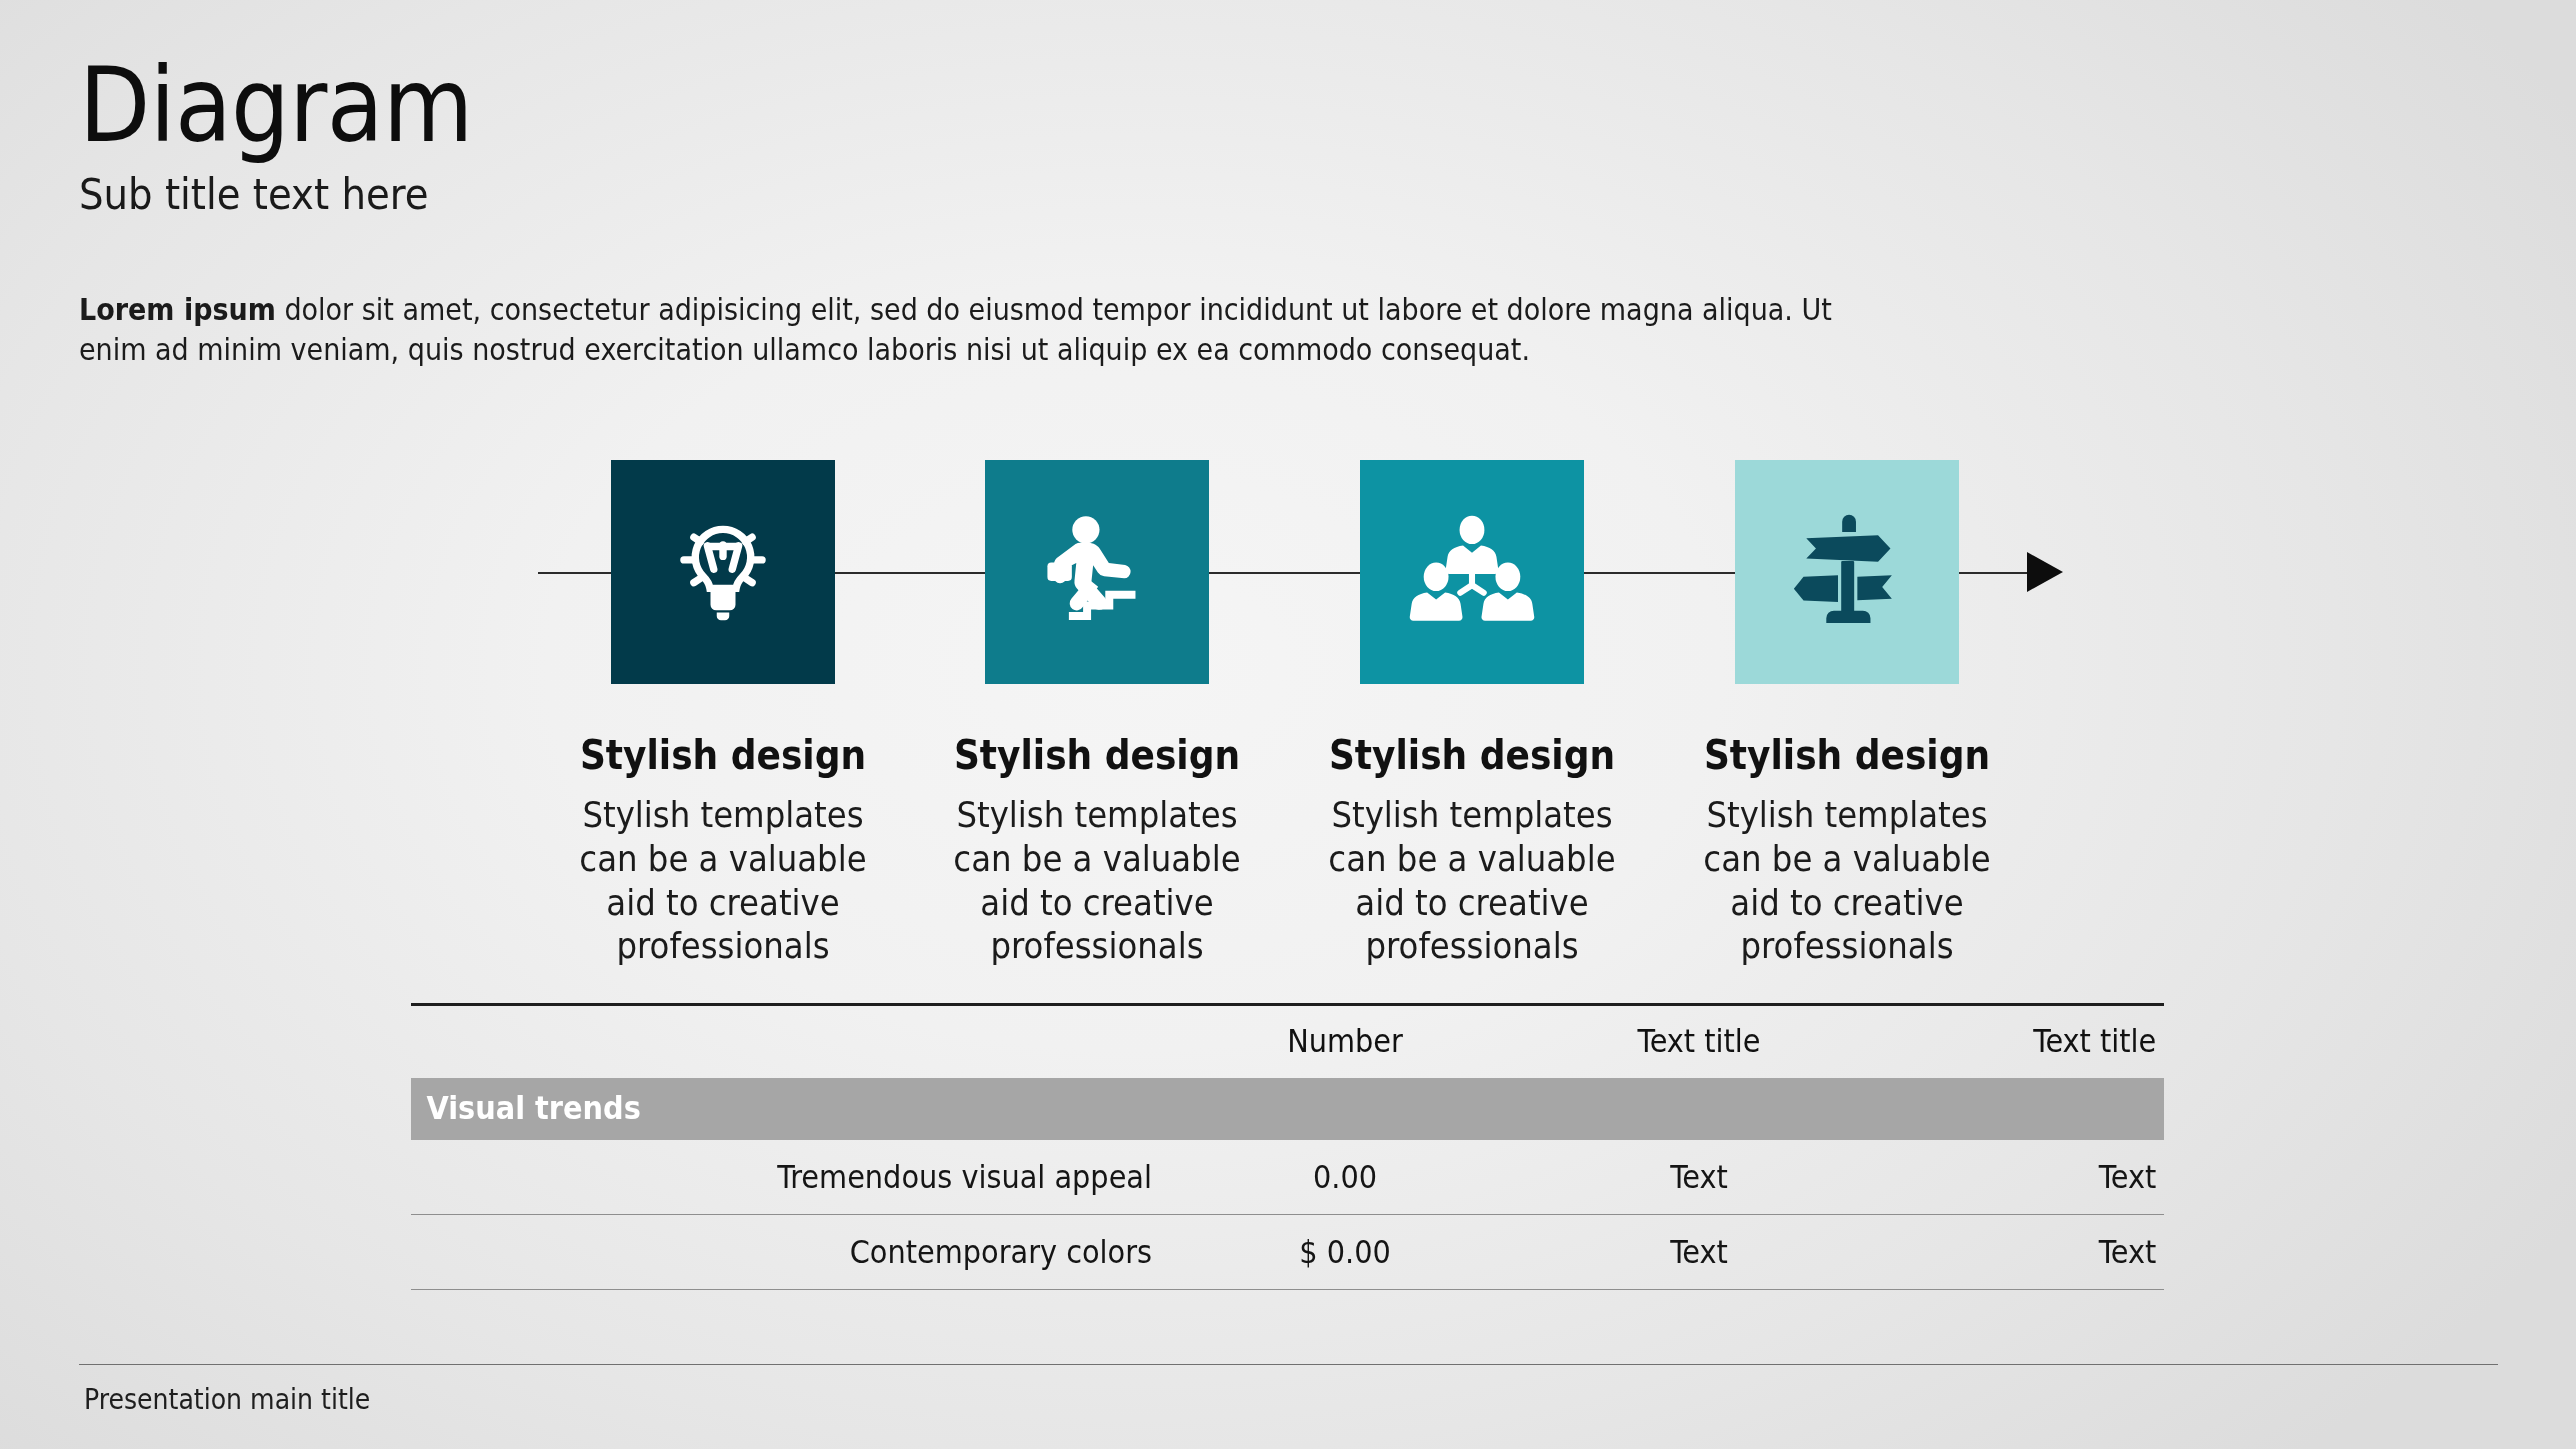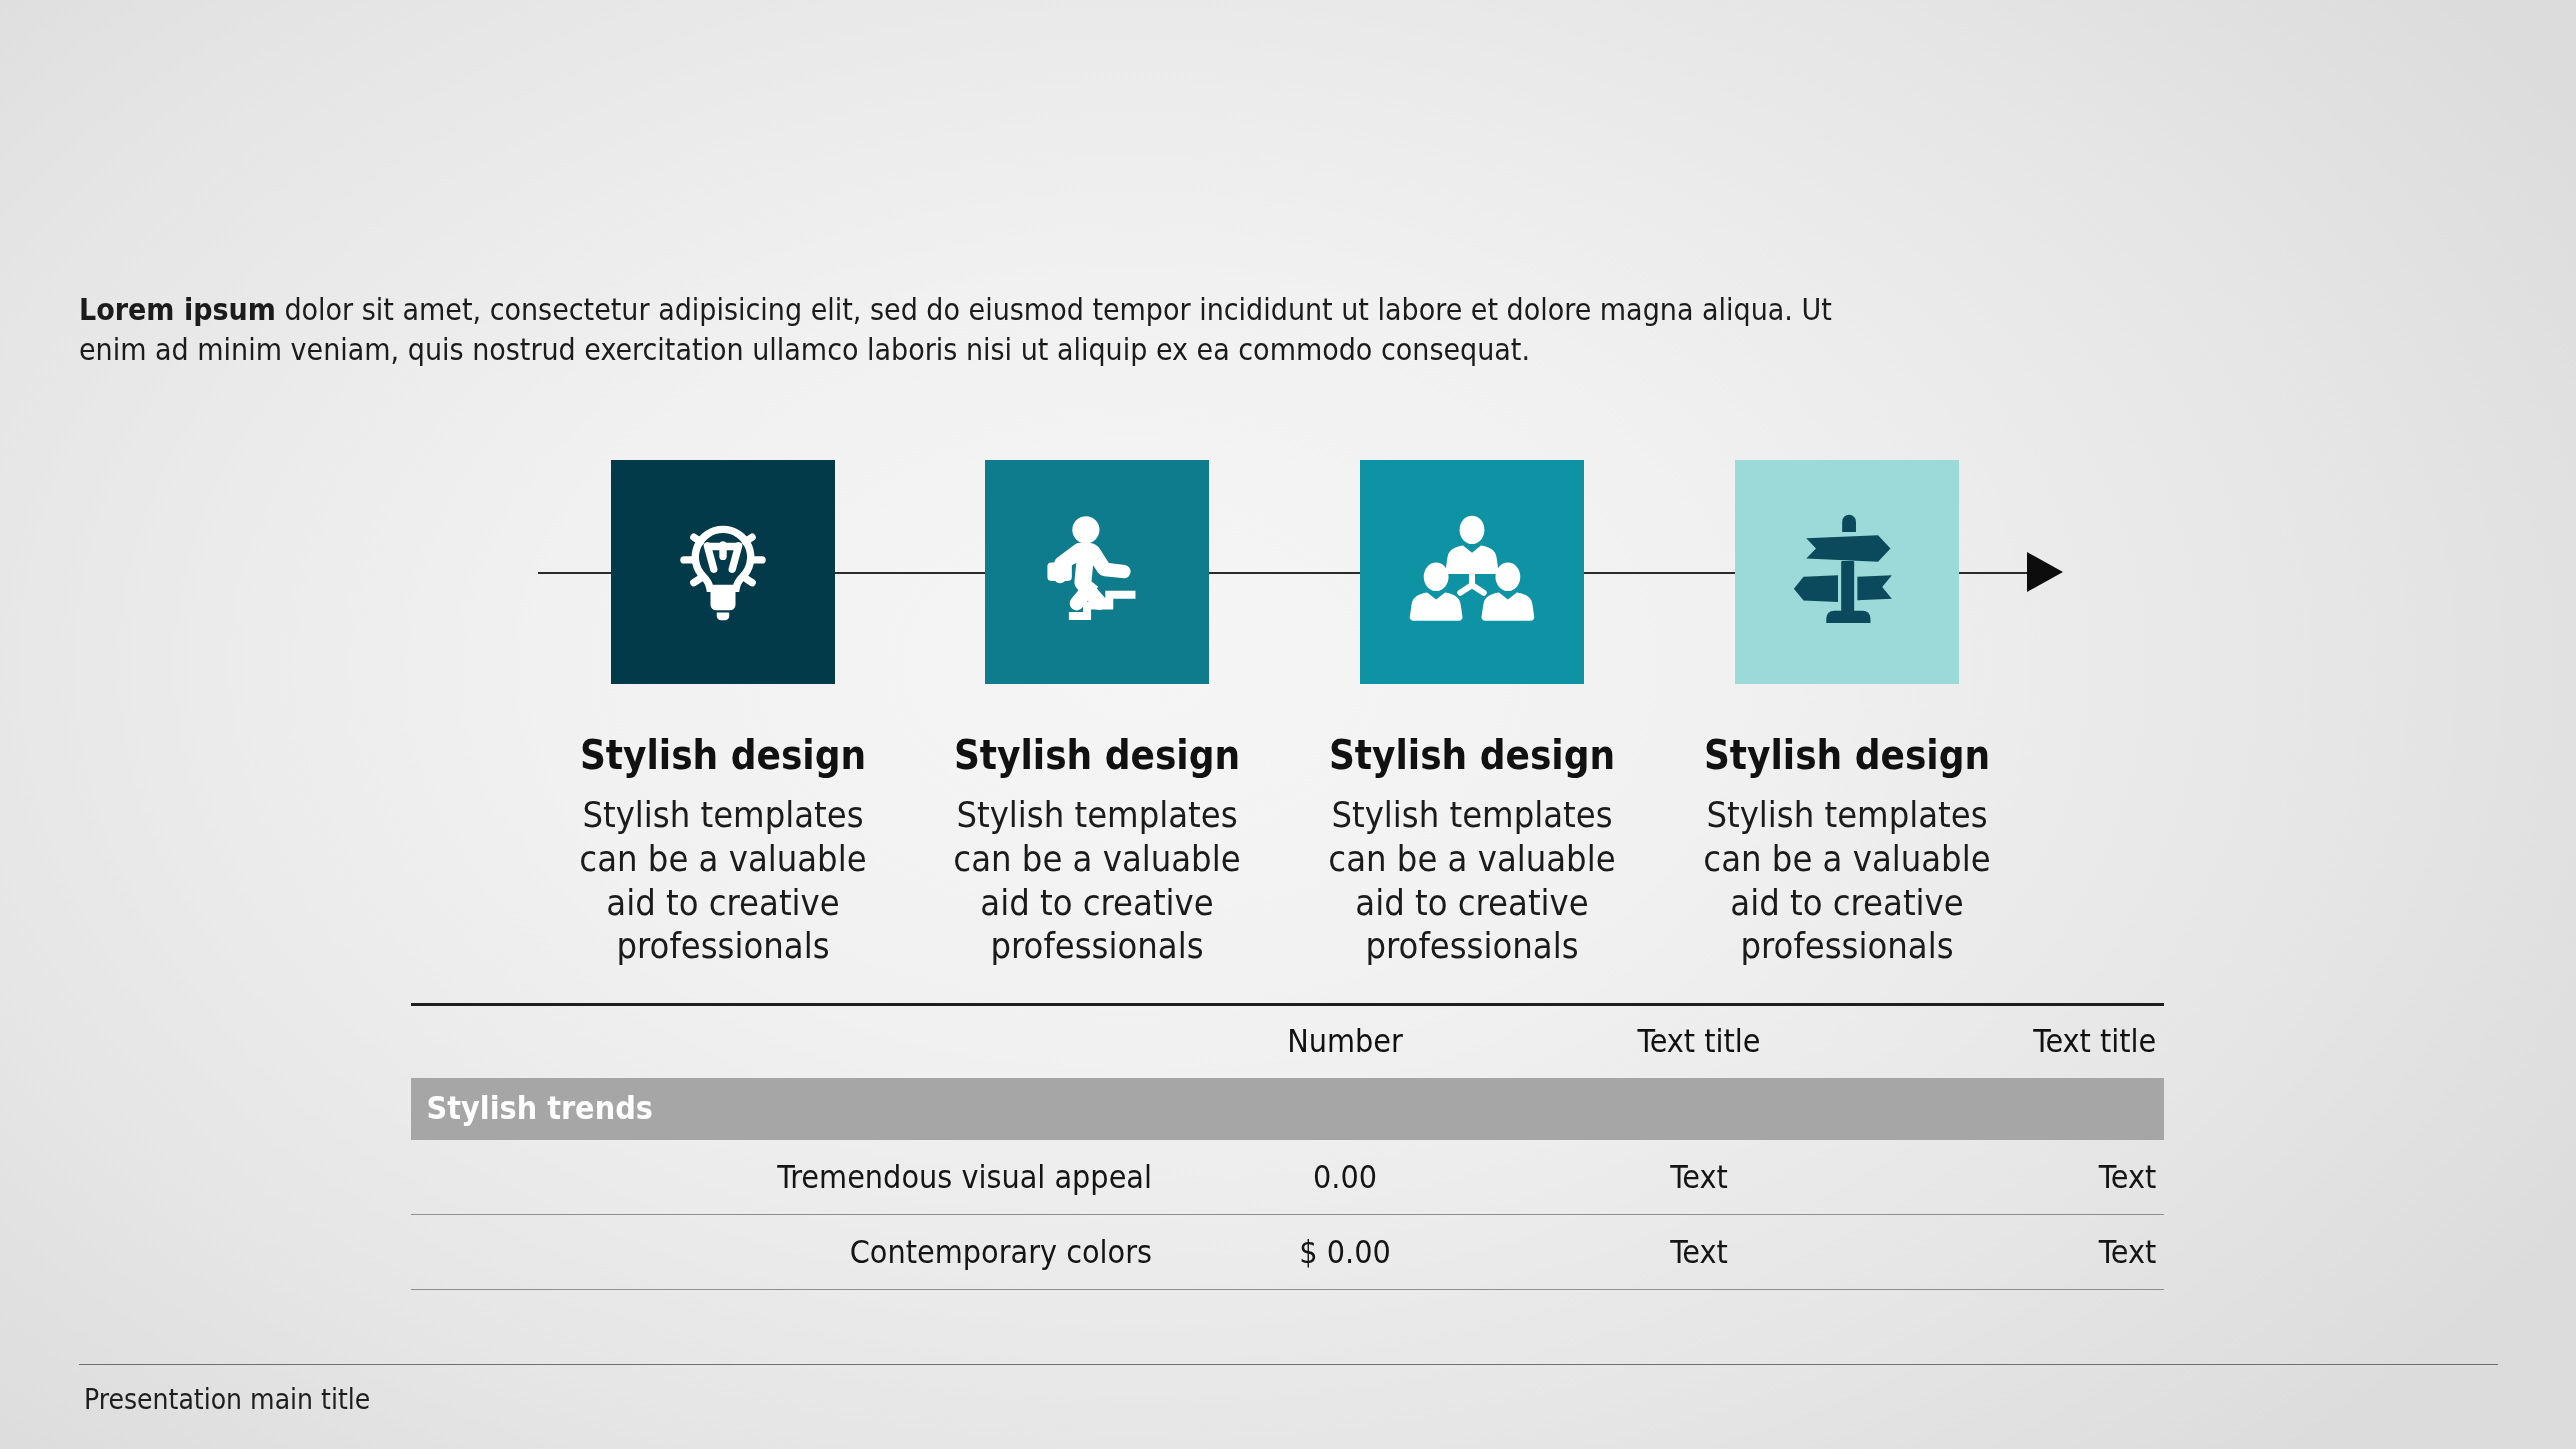--- a/index.html
+++ b/index.html
@@ -207,20 +207,24 @@
     font-size: 28px;
     color: #1e1e1e;
     font-stretch: condensed;
   }
 </style>
 </head>
 <body>
 
 <div class="slide">
 
+  <div class="header">
+    <div class="slide-title">Diagram</div>
+    <div class="slide-subtitle">Sub title text here</div>
+  </div>
 
   <div class="body-copy">
     <b>Lorem ipsum</b><span> dolor sit amet, consectetur adipisicing elit, sed do eiusmod tempor incididunt ut labore et dolore magna aliqua. Ut enim ad minim veniam, quis nostrud exercitation ullamco laboris nisi ut aliquip ex ea commodo consequat.</span>
   </div>
 
   <div class="timeline">
     <div class="timeline-line"></div>
     <div class="timeline-arrow"></div>
 
     <div class="tile tile-1">
@@ -325,21 +329,21 @@
     <thead>
       <tr>
         <th class="h-label"></th>
         <th class="h-number">Number</th>
         <th class="h-t1">Text title</th>
         <th class="h-t2">Text title</th>
       </tr>
     </thead>
     <tbody>
       <tr class="section-row">
-        <td colspan="4">Stylish trends</td>
+        <td colspan="4">Visual trends</td>
       </tr>
       <tr class="data-row">
         <td class="d-label">Tremendous visual appeal</td>
         <td class="d-number">0.00</td>
         <td class="d-t1">Text</td>
         <td class="d-t2">Text</td>
       </tr>
       <tr class="data-row">
         <td class="d-label">Contemporary colors</td>
         <td class="d-number">$ 0.00</td>

